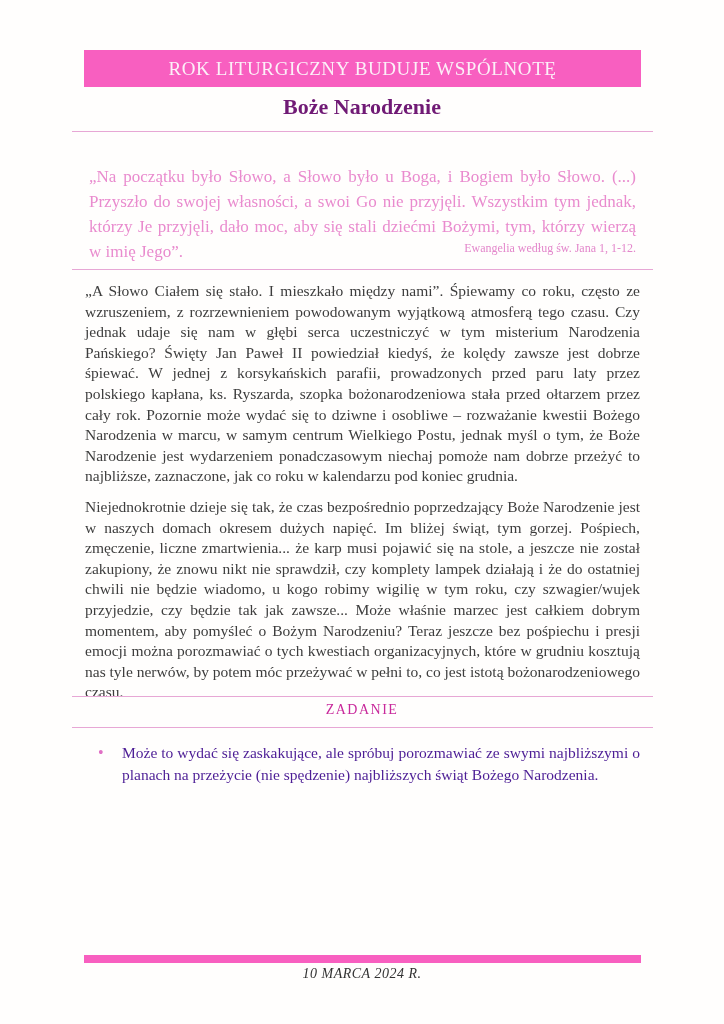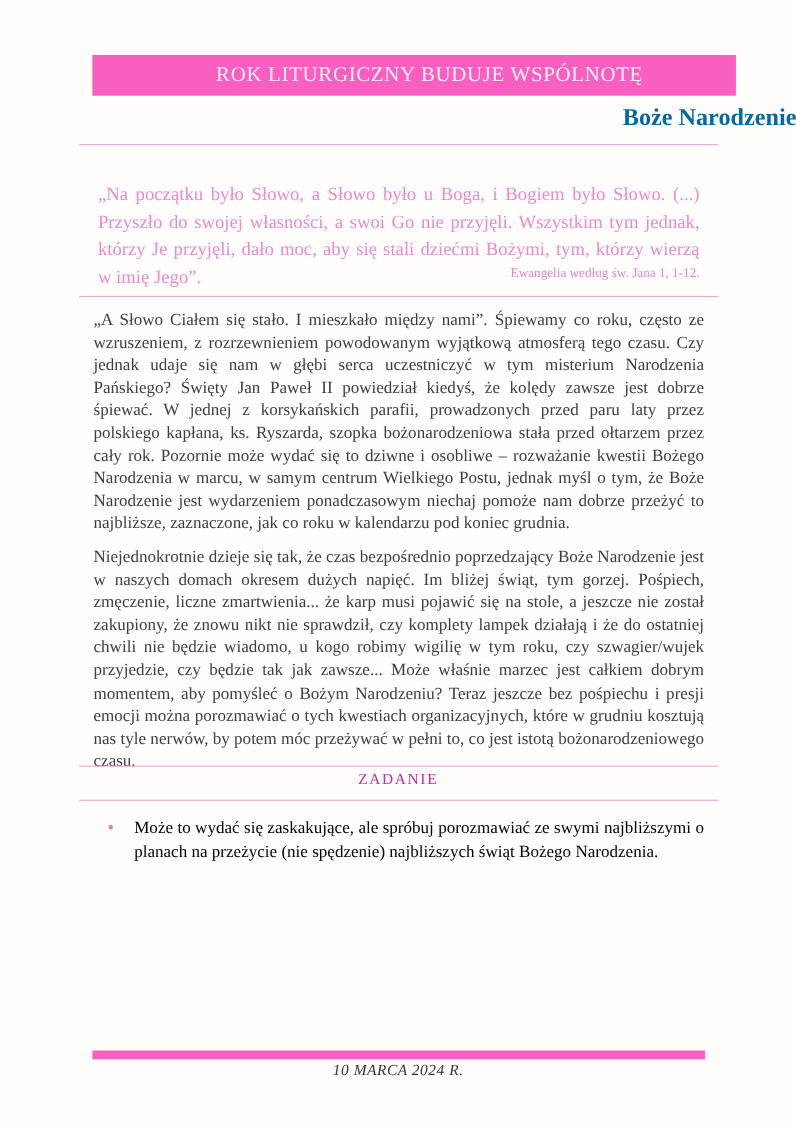--- a/index.html
+++ b/index.html
@@ -21,39 +21,38 @@
   .banner {
     position: absolute;
     left: 84px;
     top: 50px;
     width: 557px;
     height: 37px;
     background: #f85fc0;
     display: flex;
     align-items: center;
     justify-content: center;
-    padding-left: 28px;
   }
   .banner span {
     color: #fcf0f8;
     font-size: 19px;
     letter-spacing: 0.6px;
     font-weight: 400;
     white-space: nowrap;
   }
 
   
   .title {
     position: absolute;
     left: 0;
     top: 94px;
     width: 100%;
     margin: 0;
-    text-align: right;
-    color: #0369a1;
+    text-align: center;
+    color: #701a75;
     font-size: 22px;
     font-weight: 600;
   }
 
   
   .rule {
     position: absolute;
     left: 72px;
     width: 581px;
     height: 1px;
@@ -114,21 +113,21 @@
     letter-spacing: 1.5px;
   }
   .task-list {
     position: absolute;
     left: 85px;
     top: 742px;
     width: 555px;
     margin: 0;
     padding: 0;
     list-style: none;
-    color: #000000;
+    color: #4c1d95;
     font-size: 15.5px;
     line-height: 22px;
     text-align: justify;
   }
   .task-list li {
     position: relative;
     padding-left: 37px;
     margin: 0;
   }
   .task-list li::before {

